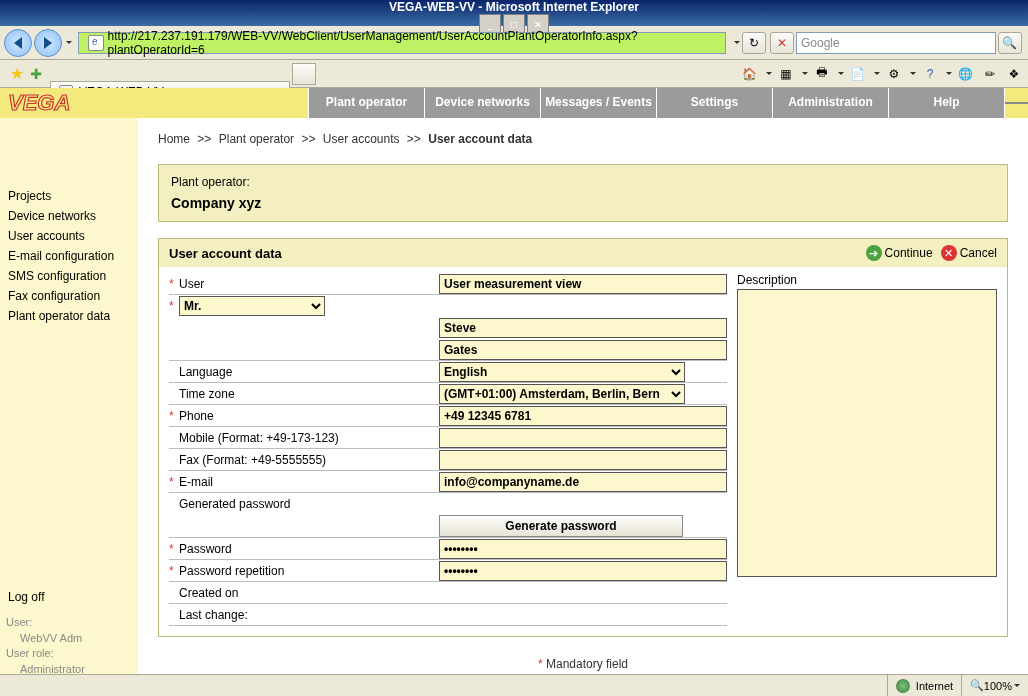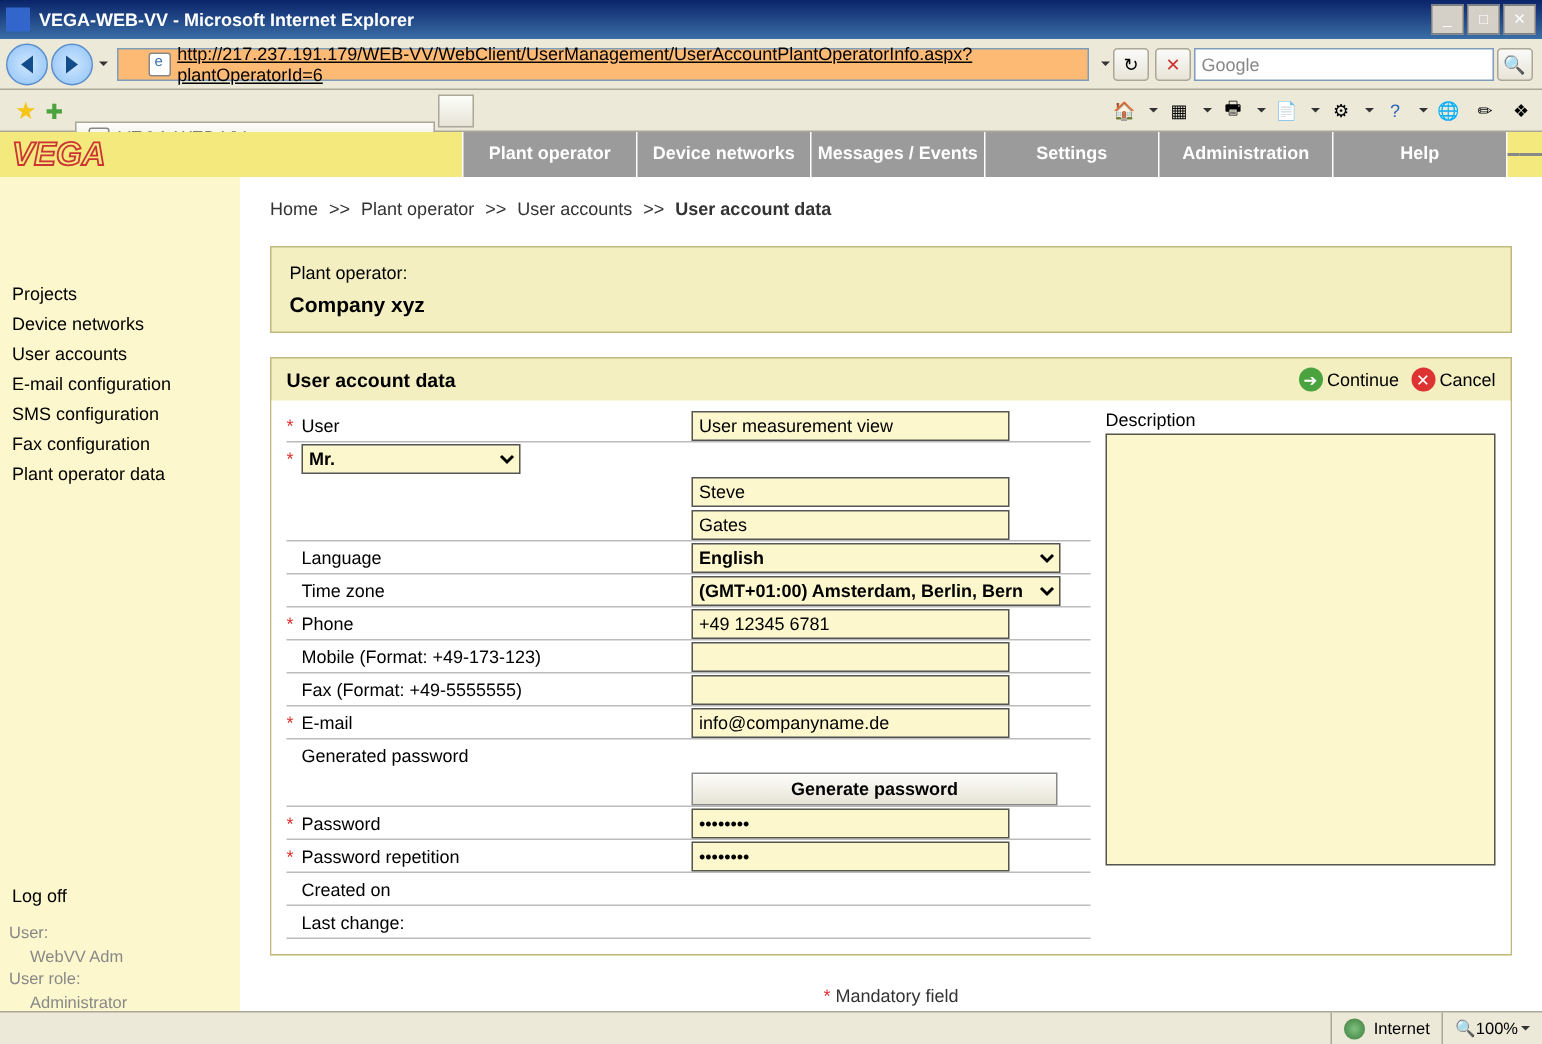--- a/index.html
+++ b/index.html
@@ -1,32 +1,32 @@
 <!DOCTYPE html>
 <html><head>
 <meta charset="utf-8">
 <style>
 * { box-sizing: border-box; margin: 0; padding: 0; font-family: Tahoma, Arial, sans-serif; }
 body { background: #fff; width: 1028px; height: 696px; overflow: hidden; position: relative; }
 
 
-.titlebar { height: 26px; background: linear-gradient(#0A246A, #3A6EA5); color: #fff; display: flex; align-items: center; padding: 0 4px; font-size: 12px; }
+.titlebar { height: 26px; background: linear-gradient(#0A246A, #3A6EA5); color: #fff; display: flex; align-items: center; padding: 0 4px; font-size: 12px; flex-direction: column; }
 .titlebar .ie-icon { width: 16px; height: 16px; background: #36c; margin-right: 6px; display: inline-block; }
 .titlebar .title { flex: 1; font-weight: bold; }
 .win-btns { display: flex; gap: 2px; }
 .win-btns div { width: 22px; height: 20px; background: #d4d0c8; border: 1px solid #808080; display: flex; align-items: center; justify-content: center; font-size: 10px; }
 
 
 .ie-bar { background: #ece9d8; border-bottom: 1px solid #aca899; display: flex; align-items: center; padding: 2px 4px; font-size: 12px; }
 .nav-bar { height: 34px; }
 .nav-btn { width: 28px; height: 28px; border-radius: 14px; background: radial-gradient(#cfe7ff, #8ec1f5); border: 1px solid #5a8fcc; display: flex; align-items: center; justify-content: center; margin-right: 2px; }
 .nav-arrow { width: 0; height: 0; }
 .nav-arrow.left { border-top: 6px solid transparent; border-bottom: 6px solid transparent; border-right: 8px solid #134c8a; }
 .nav-arrow.right { border-top: 6px solid transparent; border-bottom: 6px solid transparent; border-left: 8px solid #134c8a; }
-.url-box { flex: 1; height: 22px; border: 1px solid #7f9db9; background: #fdba74; display: flex; align-items: center; padding: 0 20px; margin: 0 6px; font-size: 12px; text-decoration: underline; }
+.url-box { flex: 1; height: 22px; border: 1px solid #7f9db9; background: #bef264; display: flex; align-items: center; padding: 0 9px; margin: 0 6px; font-size: 12px; }
 .url-box .page-icon { width: 16px; height: 16px; margin-right: 4px; background: #fff; border: 1px solid #888; border-radius: 2px; display: inline-block; position: relative;}
 .url-box .page-icon::after{content:"e";font-size:10px;color:#3a6ea5;position:absolute;left:3px;top:0;}
 .ie-btn { width: 24px; height: 22px; border: 1px solid #aca899; background: linear-gradient(#fafafa,#e8e5d7); display: flex; align-items: center; justify-content: center; margin: 0 2px; font-size: 12px; border-radius: 3px;}
 .search-box { width: 200px; height: 22px; border: 1px solid #7f9db9; background: #fff; padding: 0 4px; font-size: 12px; color: #888; display:flex; align-items:center;}
 .tab-row { height: 28px; display:flex; align-items:center; }
 .fav-star{ color:#f5c518; font-size:16px; margin: 0 6px;}
 .fav-plus{ color:#4aa33e; font-size:14px; margin-right:8px;}
 .tab { height: 22px; border: 1px solid #aca899; background: linear-gradient(#fdfdfa,#e7e4d6); padding: 2px 8px; font-size: 12px; display:flex; align-items:center; min-width: 240px; margin-top: 36px;}
 .tab .page-icon{width:14px;height:14px;margin-right:6px;display:inline-block;border:1px solid #888;border-radius:2px;position:relative;}
 .tab .page-icon::after{content:"e";font-size:9px;color:#3a6ea5;position:absolute;left:2px;top:-1px;}
@@ -68,21 +68,21 @@
 .act-ico.cancel { background: #d33; }
 
 .section-body { background: #fff; padding: 6px 10px 10px 10px; display: flex; }
 .form-col { flex: 1; }
 .side-col { width: 260px; margin-left: 10px; }
 .form-row { display: flex; align-items: center; border-bottom: 1px solid #bbb; min-height: 22px; }
 .form-row.noborder { border-bottom: none; }
 .req { color: #d33; width: 10px; display: inline-block; }
 .form-label { width: 260px; padding: 2px 0; }
 .form-val { flex: 1; }
-.inp { width: 212px; height: 20px; border: 1px solid #555; background: #fcf7cc; font-size: 12px; font-weight: normal; padding: 0 4px; }
+.inp { width: 288px; height: 20px; border: 1px solid #555; background: #fcf7cc; font-size: 12px; font-weight: bold; padding: 0 4px; }
 .sel { width: 146px; height: 20px; border: 1px solid #555; background: #fcf7cc; font-size: 12px; font-weight: bold; }
 .sel.full { width: 246px; }
 .btn { width: 244px; height: 22px; border: 1px solid #888; background: linear-gradient(#fdfdfb,#e7e4d6); font-size: 12px; font-weight: bold; }
 .desc-label{font-size:12px;padding-bottom:2px;}
 .desc-area{width:100%;height:288px;border:1px solid #555;background:#fcf7cc;resize:none;font-size:12px;}
 
 .mandatory-note{ color:#d33; font-size:12px; margin-top:20px;text-align:center;}
 .mandatory-note .mn-text{ color:#333;}
 
 

